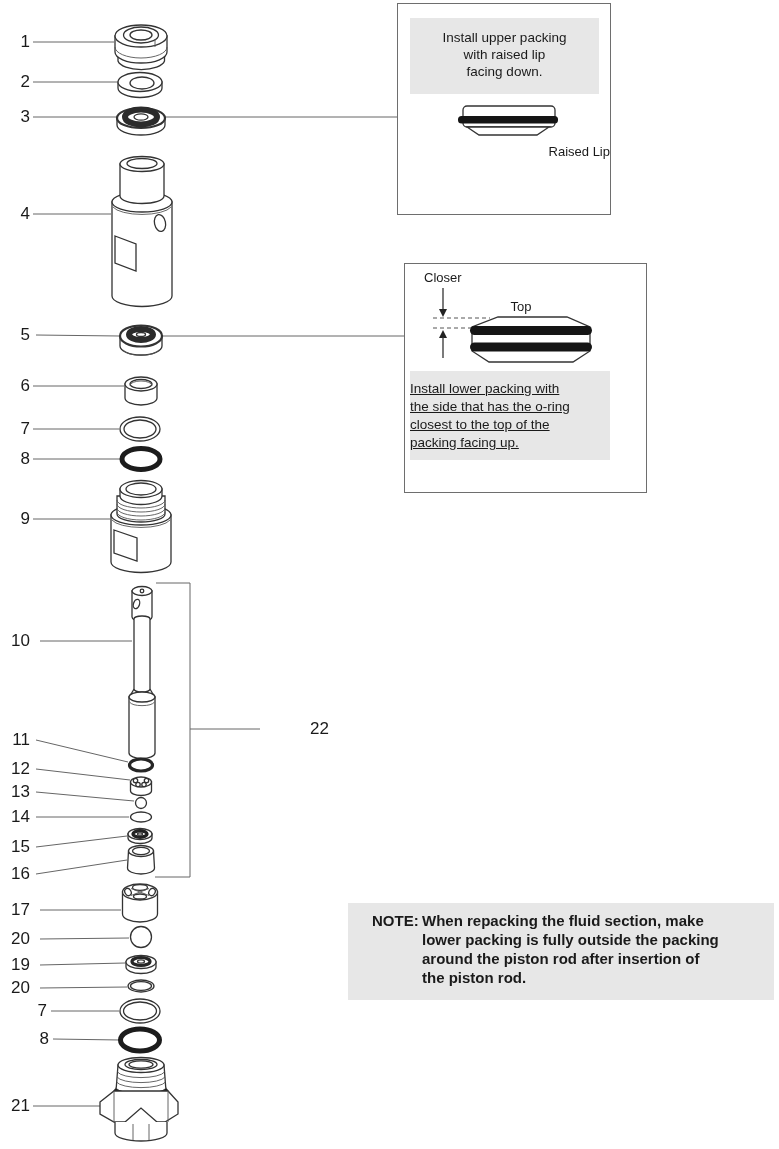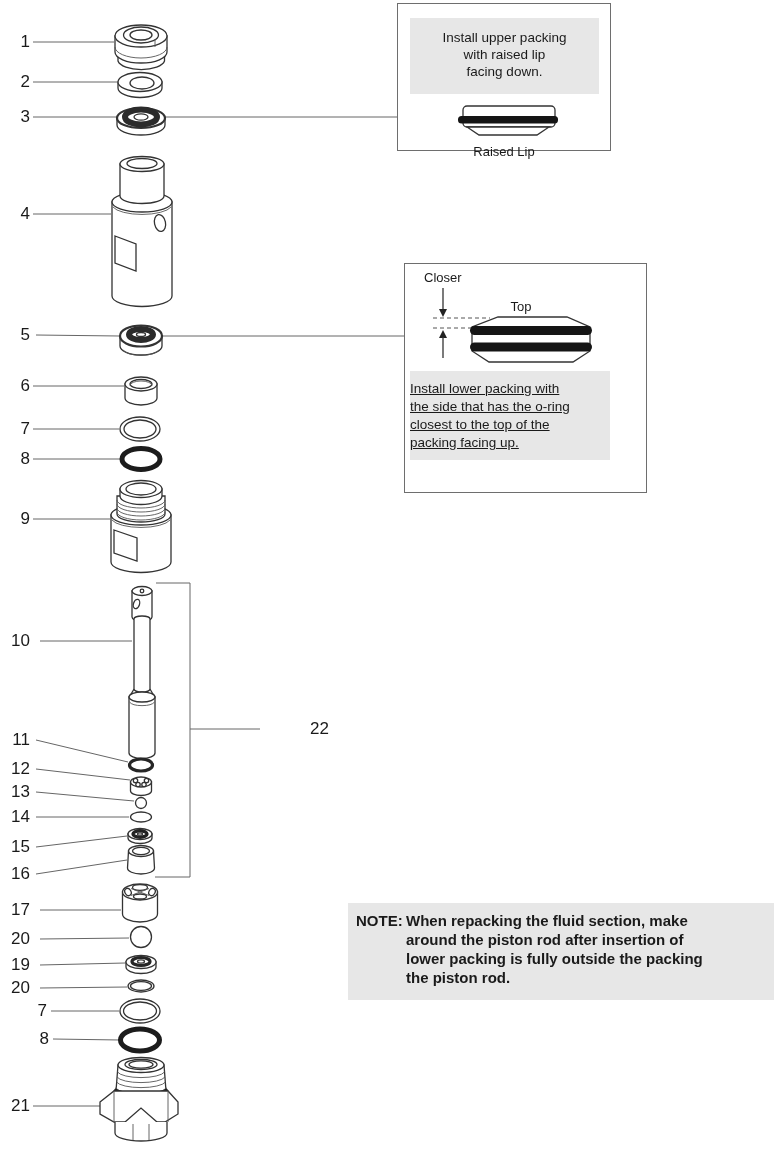--- a/index.html
+++ b/index.html
@@ -21,24 +21,24 @@
   .ah {fill:#222;stroke:none;}
   
   .co{position:absolute;width:30px;text-align:right;font-size:17px;line-height:20px;color:#1a1a1a;}
   .co.wide{width:36px;text-align:left;margin-left:48px;}
   
   .ibox{position:absolute;border:1px solid #6e6e6e;background:transparent;box-sizing:border-box;}
   .panel{position:absolute;background:#e7e7e7;}
   .ins{font-size:13.5px;line-height:17px;text-align:center;color:#1a1a1a;}
   .ins2{font-size:13.5px;line-height:18px;text-align:left;color:#1a1a1a;text-decoration:underline;}
   .smalllab{position:absolute;font-size:13px;color:#1a1a1a;}
-  .caption{position:absolute;left:0;right:0;text-align:center;font-size:13px;color:#1a1a1a;}
+  .caption{position:absolute;left:0;right:0;text-align:right;font-size:13px;color:#1a1a1a;}
   
   .note{position:absolute;left:348px;top:903px;width:426px;height:97px;background:#e7e7e7;
-        box-sizing:border-box;padding:8px 0 0 8px;display:flex;font-weight:bold;font-size:15px;}
+        box-sizing:border-box;padding:8px 0 0 24px;display:flex;font-weight:bold;font-size:15px;}
   .note .nlabel{width:50px;flex:0 0 50px;line-height:19px;}
   .note .nbody{line-height:19px;}
 </style>
 </head>
 <body>
 
 <div class="stage">
 
   <svg id="art" class="art" width="779" height="1149" viewBox="0 0 779 1149">
 
@@ -287,21 +287,21 @@
   <div class="co" style="left:0;top:864px">16</div>
   <div class="co" style="left:0;top:900px">17</div>
   <div class="co" style="left:0;top:929px">20</div>
   <div class="co" style="left:0;top:955px">19</div>
   <div class="co" style="left:0;top:978px">20</div>
   <div class="co" style="left:17px;top:1001px">7</div>
   <div class="co" style="left:19px;top:1029px">8</div>
   <div class="co" style="left:0;top:1096px">21</div>
   <div class="co wide" style="left:262px;top:719px">22</div>
 
-  <div class="ibox" style="left:397px;top:3px;width:214px;height:148px;">
+  <div class="ibox" style="left:397px;top:3px;width:214px;height:212px;">
     <div class="panel" style="left:12px;top:14px;width:189px;height:76px;">
       <div class="ins" style="padding-top:11px;">
         <div>Install upper packing</div>
         <div>with raised lip</div>
         <div>facing down.</div>
       </div>
     </div>
     <div class="caption" style="top:140px;">Raised Lip</div>
   </div>
 
@@ -315,19 +315,19 @@
         <div>closest to the top of the</div>
         <div>packing facing up.</div>
       </div>
     </div>
   </div>
 
   <div class="note">
     <div class="nlabel">NOTE:</div>
     <div class="nbody">
       <div>When repacking the fluid section, make</div>
+      <div>lower packing is fully outside the packing</div>
       <div>around the piston rod after insertion of</div>
-      <div>lower packing is fully outside the packing</div>
       <div>the piston rod.</div>
     </div>
   </div>
 
 </div>
 
 </body></html>

